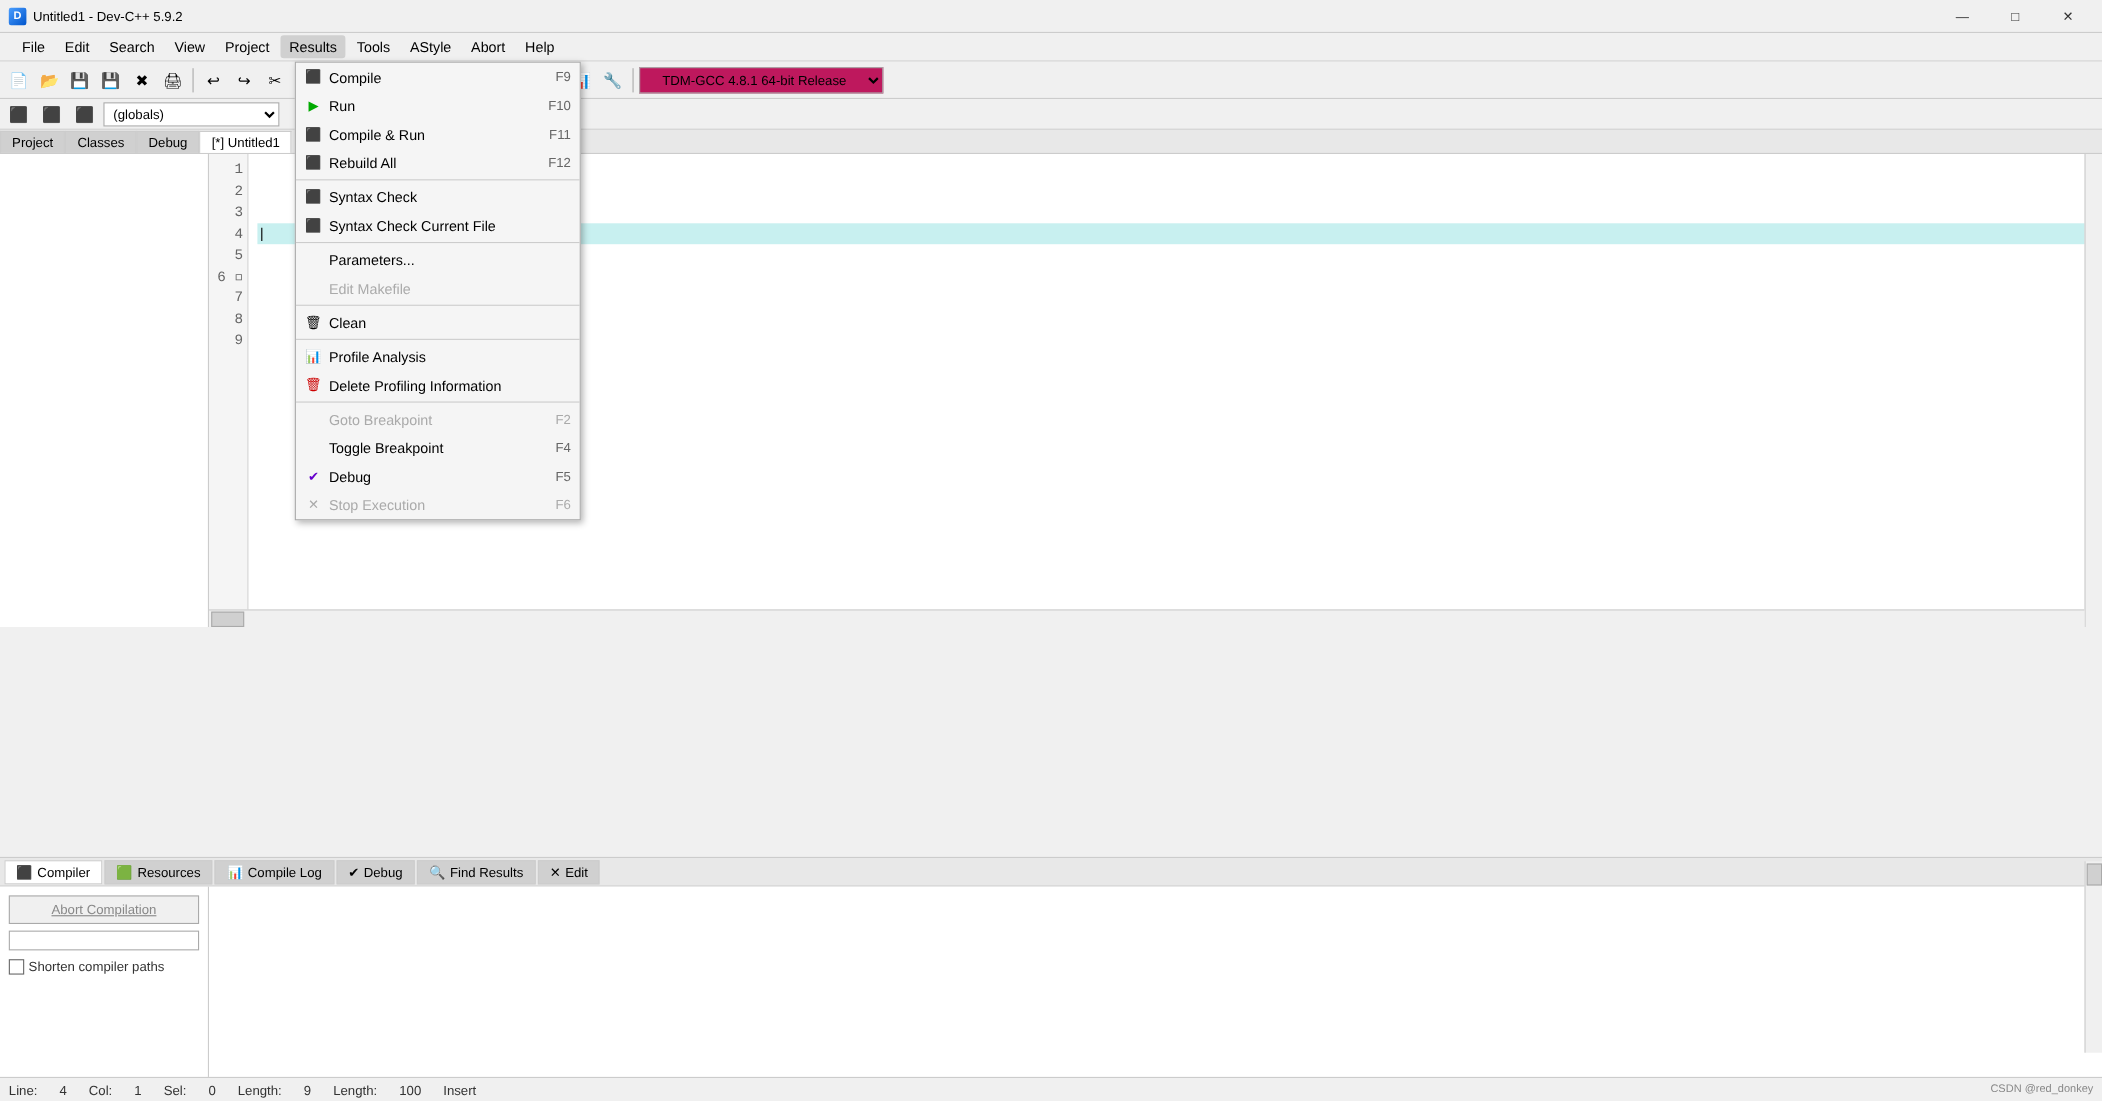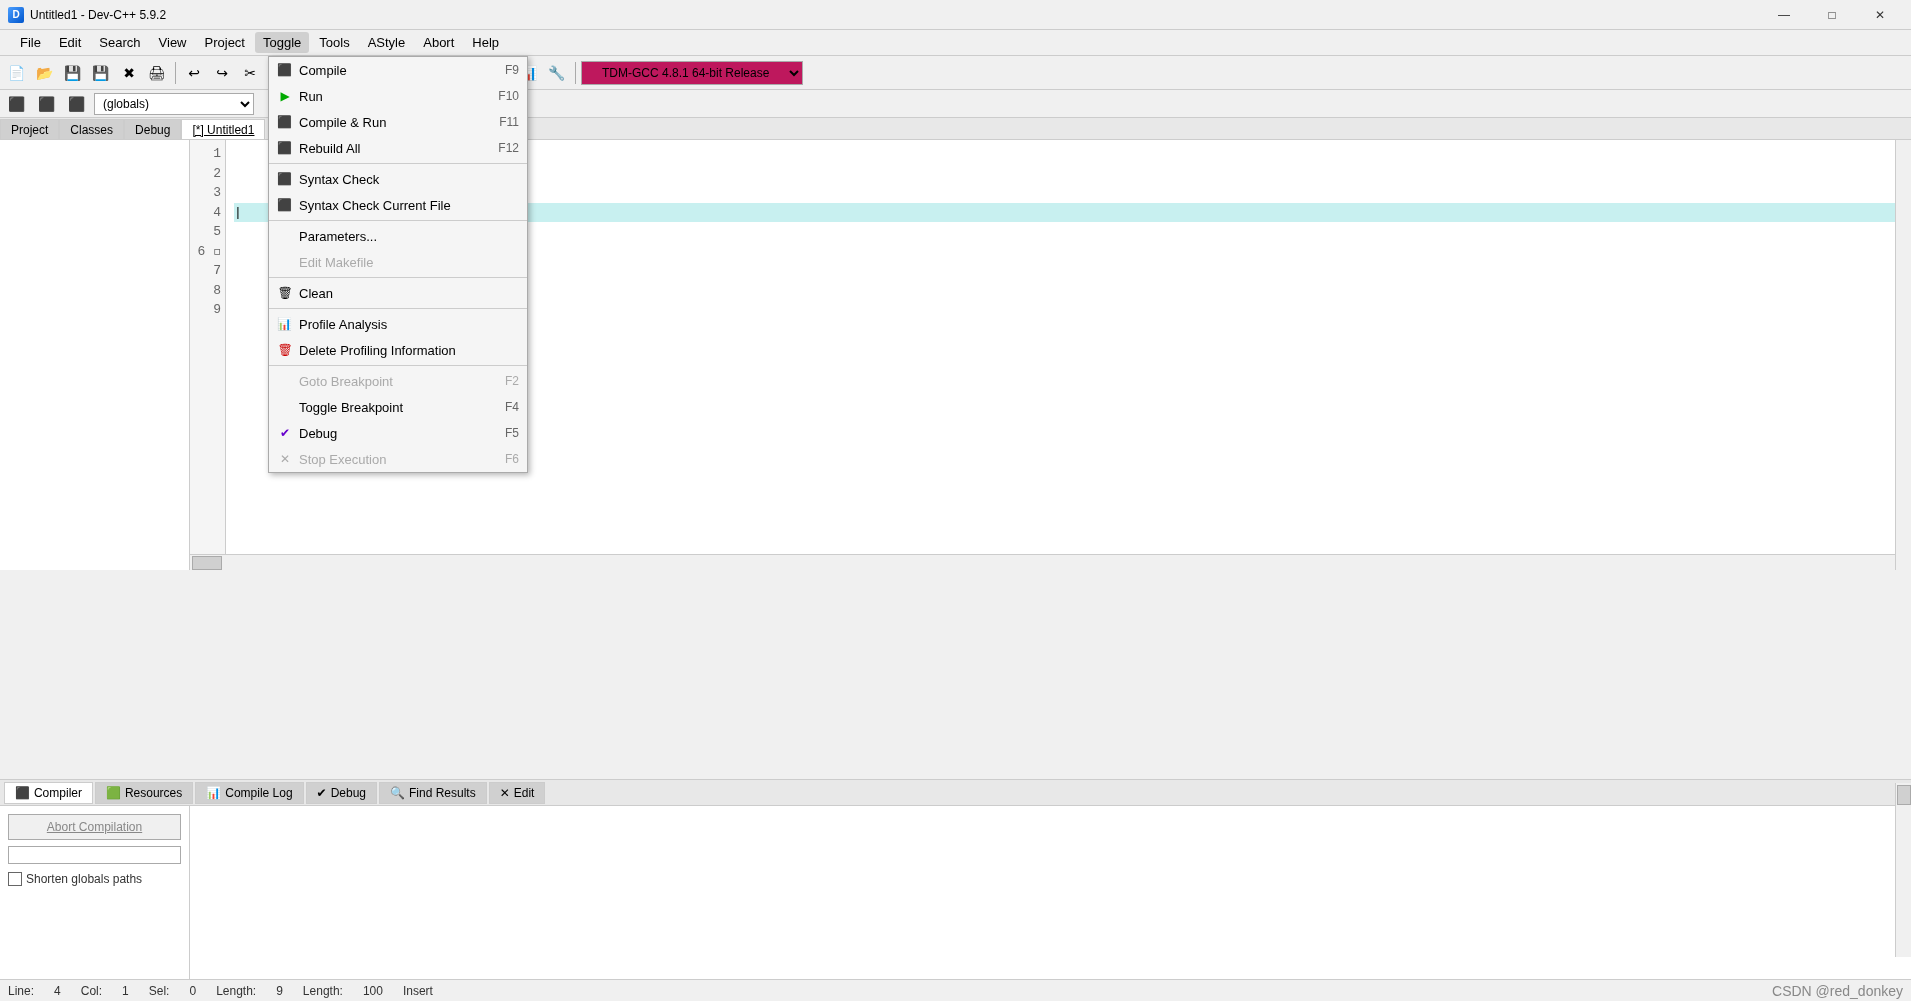--- a/index.html
+++ b/index.html
@@ -151,21 +151,21 @@
     .editor-tab {
       padding: 2px 10px;
       border: 1px solid #ccc;
       border-bottom: none;
       background: #d0d0d0;
       font-size: 12px;
       cursor: pointer;
       height: 20px;
       display: flex; align-items: center;
     }
-    .editor-tab.active { background: white; text-decoration: underline; }
+    .editor-tab.active { background: white; }
     .code-area {
       display: flex;
       height: 100%;
       font-family: 'Courier New', monospace;
       font-size: 13px;
     }
     .line-numbers {
       width: 36px;
       background: #f5f5f5;
       border-right: 1px solid #ccc;
@@ -262,21 +262,21 @@
       padding: 0 8px;
       gap: 20px;
       font-size: 12px;
       color: #333;
       position: absolute;
       bottom: 0;
       left: 0; right: 0;
     }
     .status-right {
       margin-left: auto;
-      font-size: 14px;
+      font-size: 10px;
       color: #888;
     }
 
     
     .dropdown-overlay {
       position: fixed;
       top: 0; left: 0; right: 0; bottom: 0;
       z-index: 100;
       pointer-events: none;
     }
@@ -337,21 +337,21 @@
     <button class="title-btn close">✕</button>
   </div>
 </div>
 
 <div class="menu-bar">
   <div class="menu-item">File</div>
   <div class="menu-item">Edit</div>
   <div class="menu-item">Search</div>
   <div class="menu-item">View</div>
   <div class="menu-item">Project</div>
-  <div class="menu-item active">Toggle</div>
+  <div class="menu-item active">Results</div>
   <div class="menu-item">Tools</div>
   <div class="menu-item">AStyle</div>
   <div class="menu-item">Abort</div>
   <div class="menu-item">Help</div>
 </div>
 
 <div class="toolbar">
   <button class="toolbar-btn">📄</button>
   <button class="toolbar-btn">📂</button>
   <button class="toolbar-btn">💾</button>
@@ -462,21 +462,21 @@
       <span>✕</span>
       <span>Edit</span>
     </div>
   </div>
   <div class="bottom-content">
     <div class="compiler-sidebar">
       <button class="abort-btn">Abort Compilation</button>
       <div class="progress-bar-container"></div>
       <div class="shorten-label">
         <div class="checkbox"></div>
-        <span>Shorten globals paths</span>
+        <span>Shorten compiler paths</span>
       </div>
     </div>
     <div class="compiler-main">
 
       <div style="position:absolute; right:0; bottom:22px; width:16px; height:174px; background:#f0f0f0; border-left:1px solid #ccc;">
         <div style="width:14px; height:20px; background:#d0d0d0; border:1px solid #aaa; margin:2px 1px;"></div>
       </div>
     </div>
   </div>
 </div>

